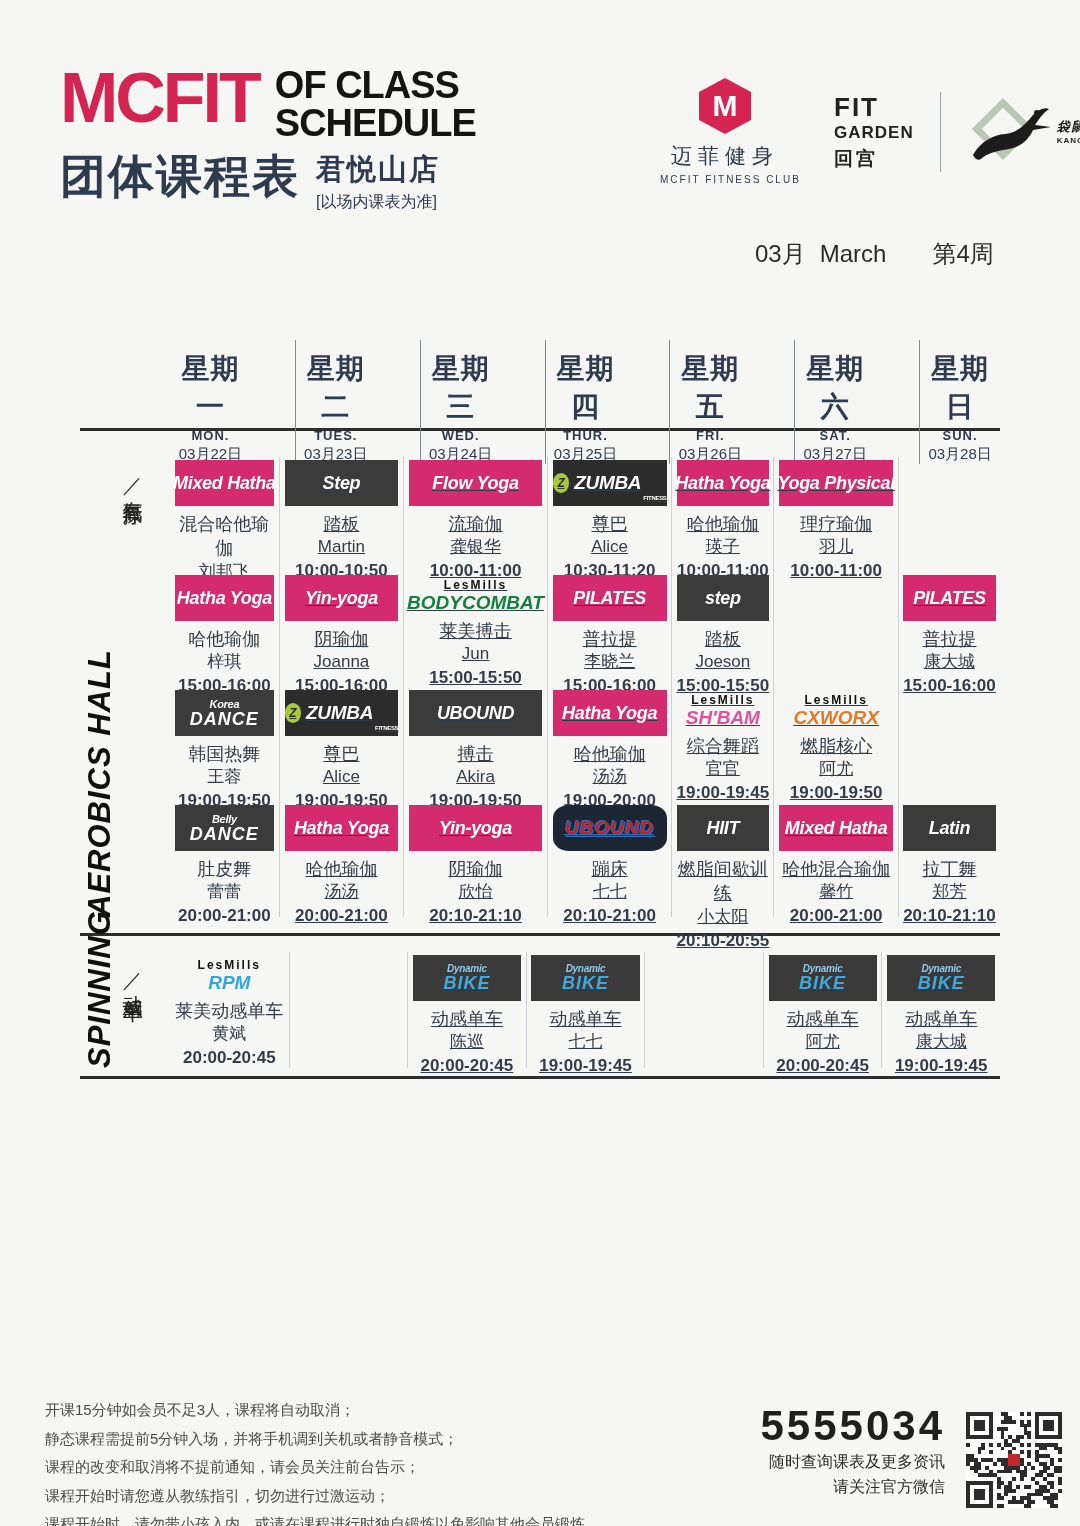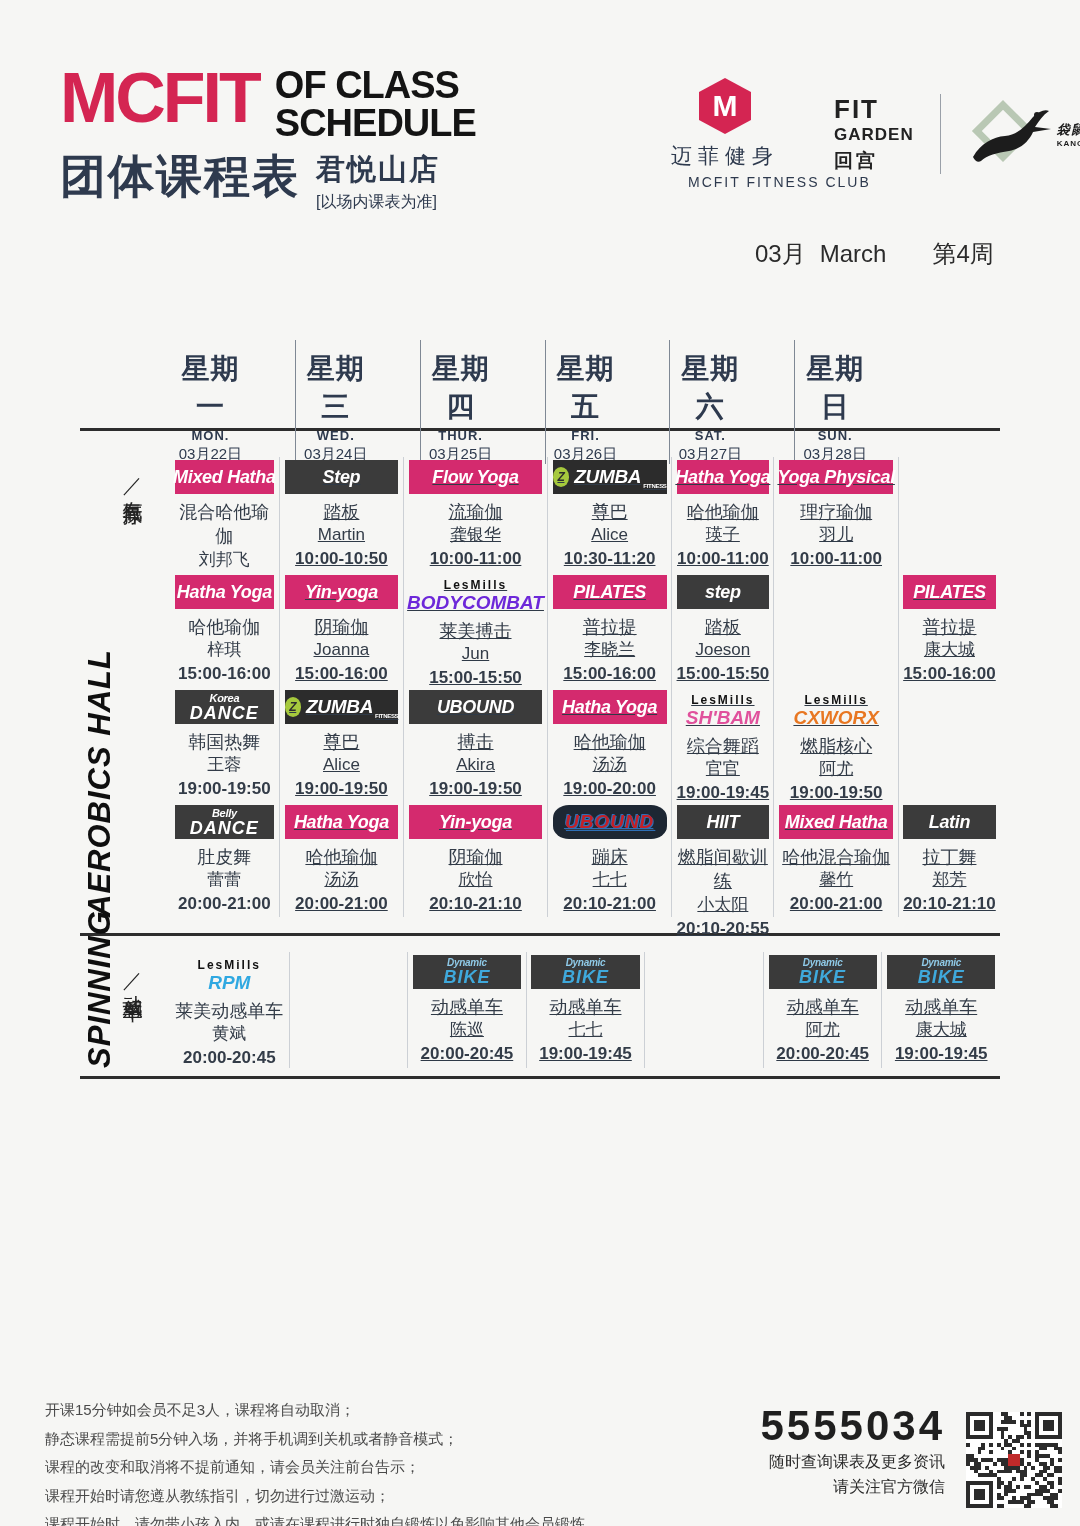--- a/index.html
+++ b/index.html
@@ -22,21 +22,21 @@
   .store { font-size:29px; font-weight:800; color:var(--navy); letter-spacing:2px; }
   .store-note { font-size:16px; color:var(--navy); margin-top:2px; }
 
   .partners { position:absolute; top:78px; left:660px; display:flex; align-items:center; }
   .p-mcfit { width:130px; text-align:center; }
   .hexagon { width:52px; height:56px; margin:0 auto; background:var(--brandred);
     clip-path:polygon(50% 0,100% 25%,100% 75%,50% 100%,0 75%,0 25%);
     display:flex; align-items:center; justify-content:center; }
   .hexagon span { color:#fff; font-size:30px; font-weight:800; }
   .p-mcfit-cn { font-size:21px; color:var(--navy); letter-spacing:6px; margin-top:8px; white-space:nowrap;}
-  .p-mcfit-en { font-size:14px; color:var(--navy); letter-spacing:2px; margin-top:4px; white-space:nowrap;margin-left:28px;}
+  .p-mcfit-en { font-size:10px; color:var(--navy); letter-spacing:2px; margin-top:4px; white-space:nowrap;}
   .p-fitgarden { margin-left:44px; color:#222; }
   .fg1 { font-size:26px; font-weight:700; letter-spacing:2px; }
   .fg2 { font-size:17px; font-weight:700; letter-spacing:1px; }
   .fg3 { font-size:19px; font-weight:600; letter-spacing:3px; margin-top:3px; }
   .p-sep { width:1px; height:80px; background:#9aa0a8; margin:0 26px; }
   .p-kang { display:flex; align-items:center; }
   .kang-icon { position:relative; width:86px; height:62px; }
   .kang-diamond { position:absolute; left:14px; top:6px; width:44px; height:44px; border:7px solid #b9c8b4; transform:rotate(45deg); }
   .kang-svg { position:absolute; left:0; top:2px; }
   .kang-txt { margin-left:4px; }
@@ -63,21 +63,21 @@
   .section-label { display:flex; padding-left:2px; padding-top:6px; }
   .label-en { writing-mode:vertical-rl; transform:rotate(180deg); font-size:31px; font-weight:800; font-style:italic; color:#0f0f0f; letter-spacing:1px; }
   .label-cn { writing-mode:vertical-rl; font-size:20px; color:#222; margin-left:2px; letter-spacing:2px; }
 
   .cell { text-align:center; padding:1px 3px; }
   .cell.divided { border-left:1px solid #ccd0d5;text-decoration:underline; }
   .line-cn { font-size:18px; color:#333c48; line-height:1.35; }
   .line-instructor { font-size:17px; color:#333c48; line-height:1.35; }
   .line-time { font-size:17px; font-weight:600; color:#333c48; line-height:1.4; }
 
-  .badge { width:97%; height:34px; margin:2px auto 6px; display:flex; align-items:center; justify-content:center;
+  .badge { width:97%; height:46px; margin:2px auto 6px; display:flex; align-items:center; justify-content:center;
     color:#fff; font-style:italic; font-weight:800; font-size:18px; white-space:nowrap; letter-spacing:-0.3px; }
   .badge.pink { background:var(--pink); }
   .badge.dark { background:var(--dark); }
   .badge.stacked { flex-direction:column; line-height:1; }
   .badge.stacked .b-top { font-size:11px; font-weight:700; }
   .badge.stacked .b-main { font-size:18px; letter-spacing:1px; }
   .badge.zumba { background:#2c2c2c; }
   .z-dot { width:20px; height:20px; border-radius:50%; background:var(--zumbagreen); margin-right:5px;
     display:inline-flex; align-items:center; justify-content:center; color:#2c2c2c; font-size:12px; font-weight:800; }
   .z-label { font-size:19px; }
@@ -152,20 +152,25 @@
 </div>
 
 <div class="schedule">
   <div class="day-row">
       <div class="day-cell">
         <div class="day-cn">星期一</div>
         <div class="day-en">MON.</div>
         <div class="day-date">03月22日</div>
       </div>
       <div class="day-cell">
+        <div class="day-cn">星期二</div>
+        <div class="day-en">TUES.</div>
+        <div class="day-date">03月23日</div>
+      </div>
+      <div class="day-cell">
         <div class="day-cn">星期三</div>
         <div class="day-en">WED.</div>
         <div class="day-date">03月24日</div>
       </div>
       <div class="day-cell">
         <div class="day-cn">星期四</div>
         <div class="day-en">THUR.</div>
         <div class="day-date">03月25日</div>
       </div>
       <div class="day-cell">
@@ -240,21 +245,21 @@
         </div>
         <div class="cell divided">
           <div class="badge pink">Yin-yoga</div>
           <div class="line-cn">阴瑜伽</div>
           <div class="line-instructor">Joanna</div>
           <div class="line-time">15:00-16:00</div>
         </div>
         <div class="cell divided">
           <div class="badge lesmills">
             <div class="lm-brand">LesMills</div>
-            <div class="lm-label" style="color: #6d28d9;">BODYCOMBAT</div>
+            <div class="lm-label" style="color: #15803d;">BODYCOMBAT</div>
           </div>
           <div class="line-cn">莱美搏击</div>
           <div class="line-instructor">Jun</div>
           <div class="line-time">15:00-15:50</div>
         </div>
         <div class="cell divided">
           <div class="badge pink">PILATES</div>
           <div class="line-cn">普拉提</div>
           <div class="line-instructor">李晓兰</div>
           <div class="line-time">15:00-16:00</div>

